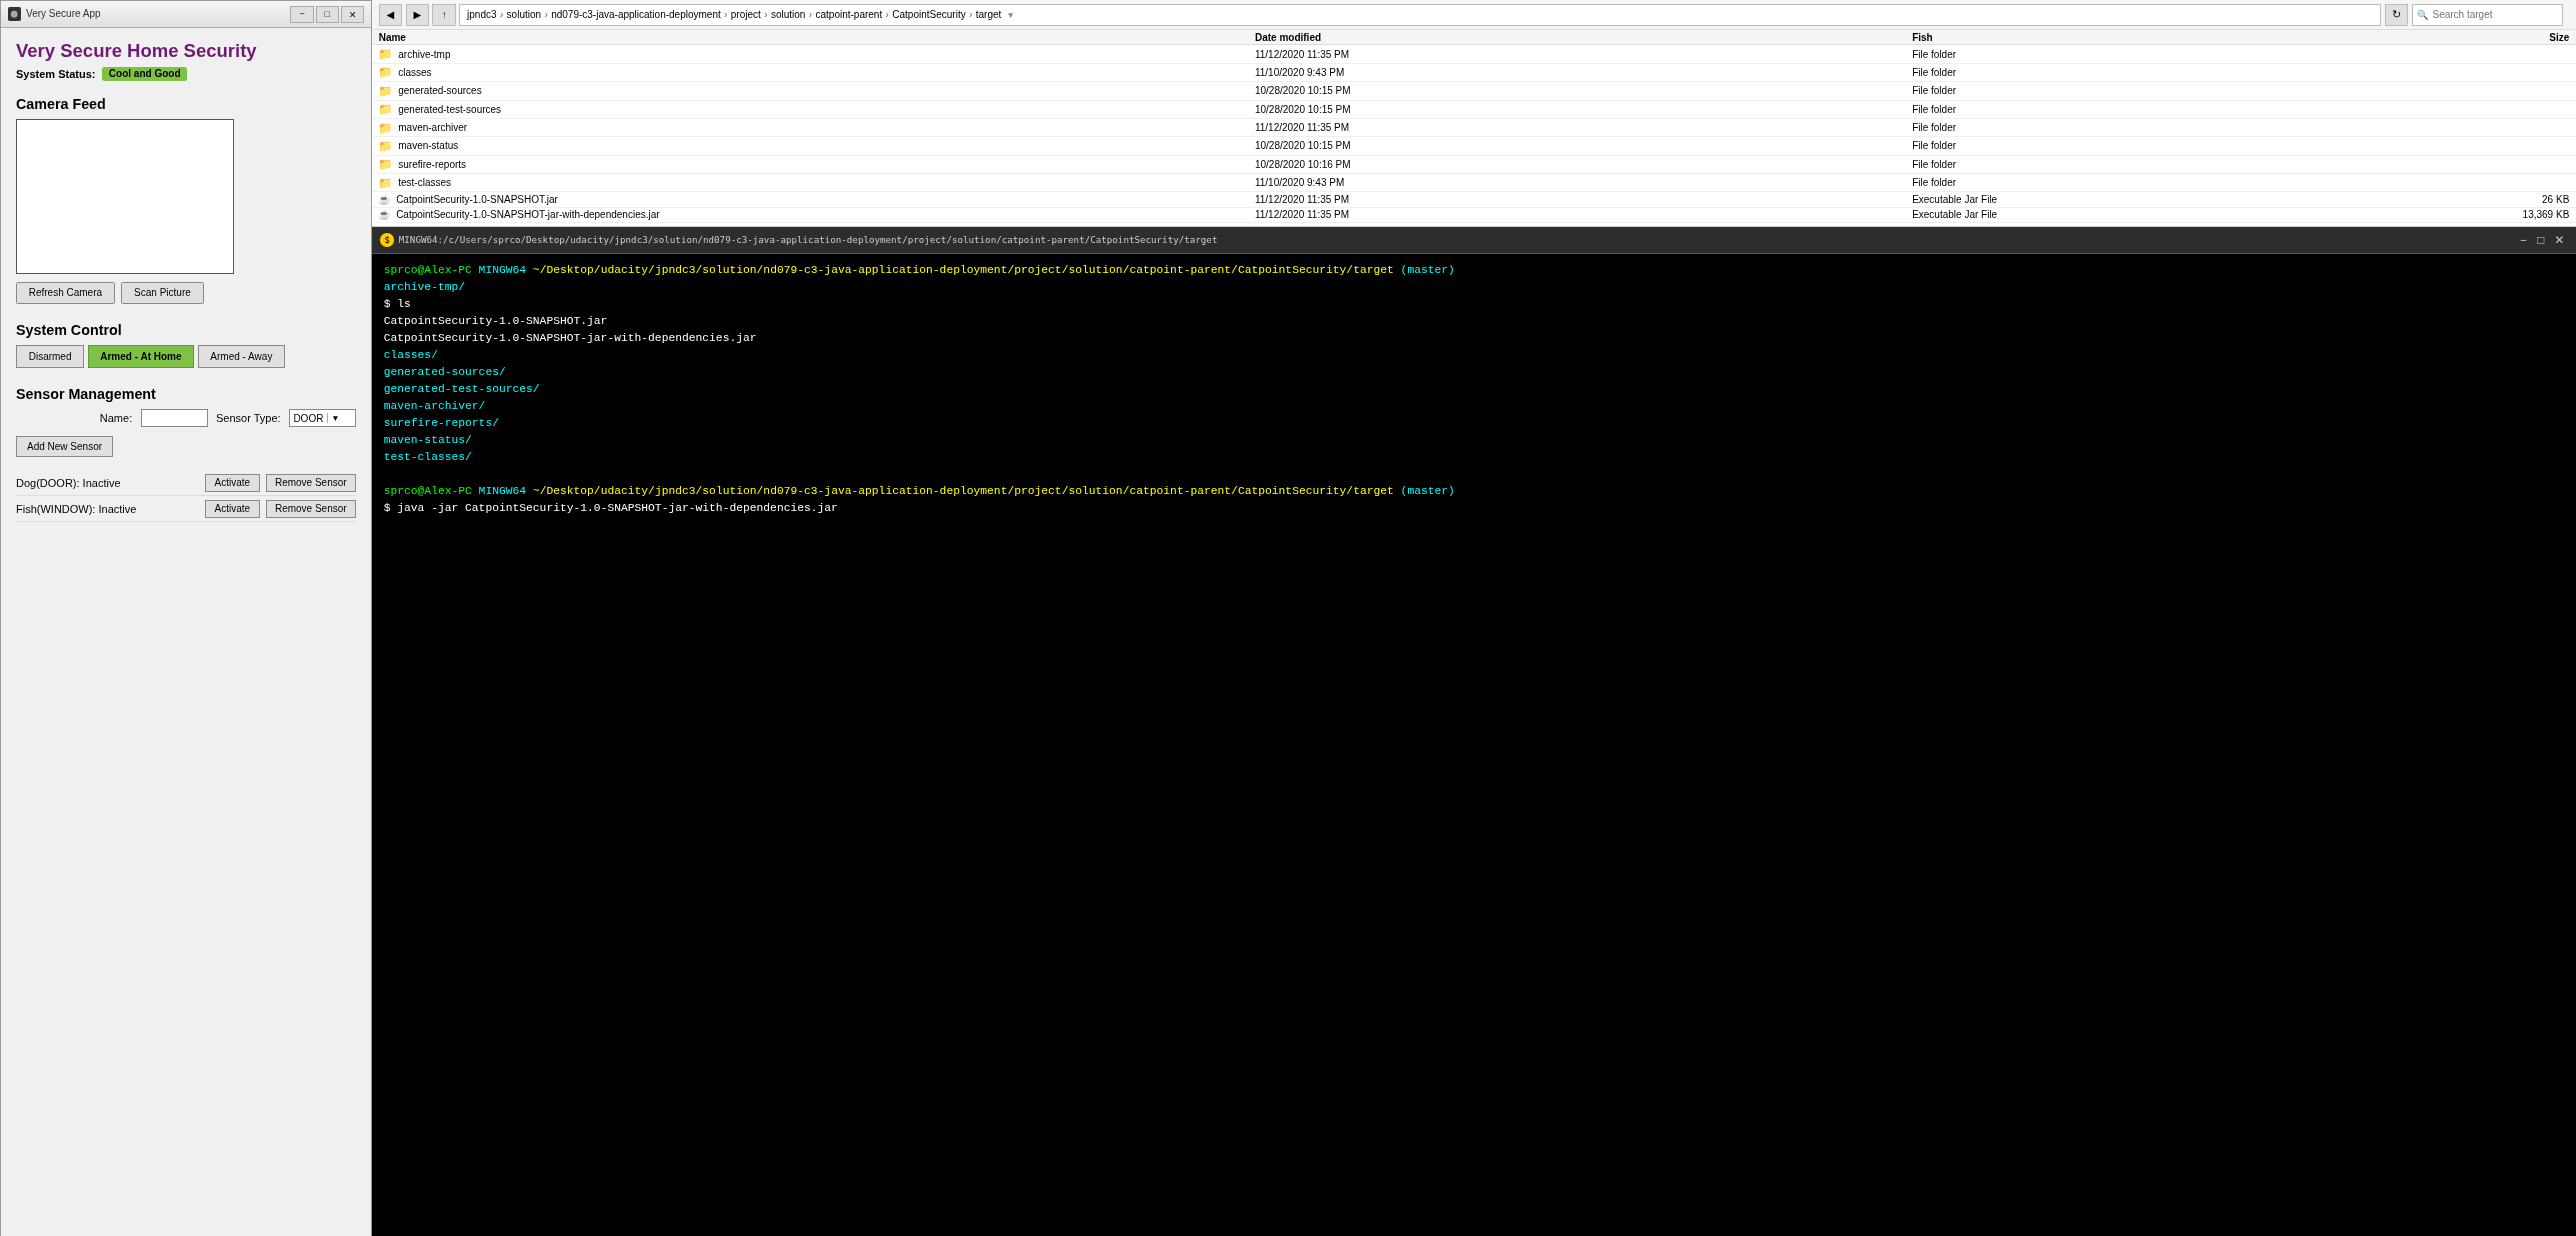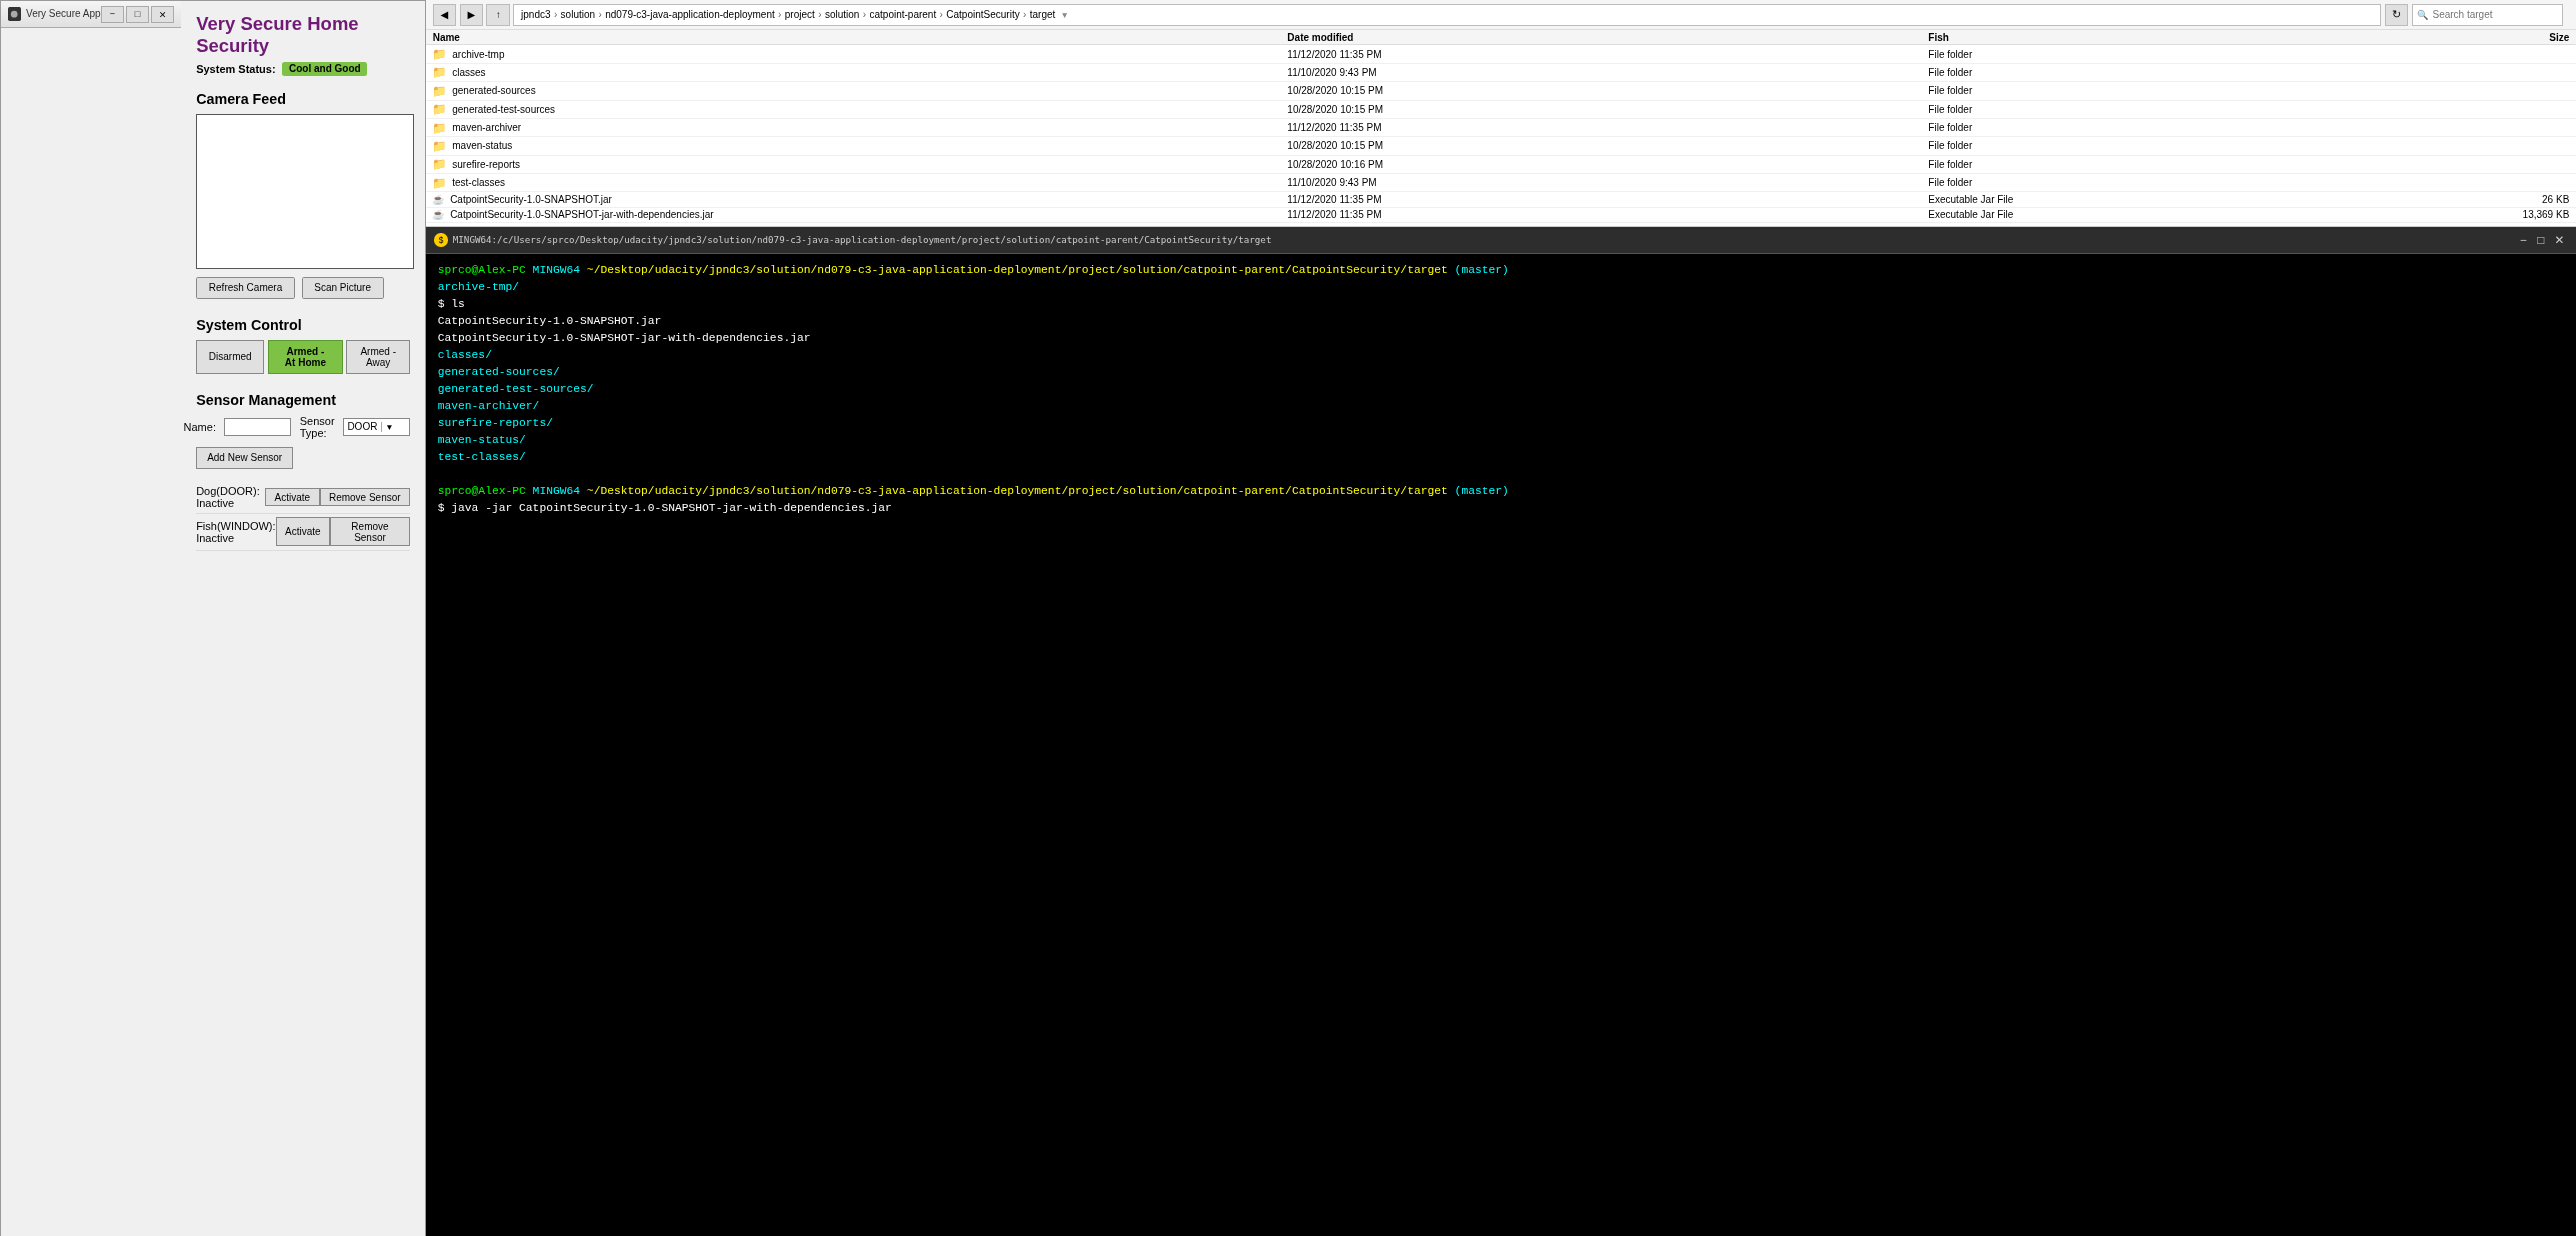--- a/index.html
+++ b/index.html
@@ -1,25 +1,25 @@
 <!DOCTYPE html>
 <html style="font-size:13.4px"><head>
   <meta charset="utf-8">
   <style>
     * { box-sizing: border-box; margin: 0; padding: 0; }
     body { font-family: 'Segoe UI', Arial, sans-serif; font-size: 11px; background: #f0f0f0; display: flex; width: 2576px; height: 1237px; overflow: hidden; }
 
     
     .app-window {
-      width: 426px;
+      width: 372px;
       height: 1237px;
       background: #f0f0f0;
       border: 0.8px solid #999;
       display: flex;
-      flex-direction: row;
+      flex-direction: column;
       flex-shrink: 0;
     }
     .title-bar {
       background: linear-gradient(to bottom, #f5f5f5, #e0e0e0);
       border-bottom: 0.8px solid #aaa;
       padding: 5px 6.7px;
       display: flex;
       align-items: center;
       justify-content: space-between;
       height: 27px;
@@ -185,21 +185,21 @@
       justify-content: space-between;
       padding: 3.4px 0;
       border-bottom: 0.8px solid #ddd;
     }
     .sensor-name {
       font-size: 11px;
       flex: 1;
     }
     .sensor-actions {
       display: flex;
-      gap: 0;
+      gap: 6px;
     }
     .sensor-btn {
       padding: 2.5px 8.4px;
       background: #e0e0e0;
       border: 0.8px solid #888;
       font-size: 10px;
       cursor: pointer;
     }
 
     

